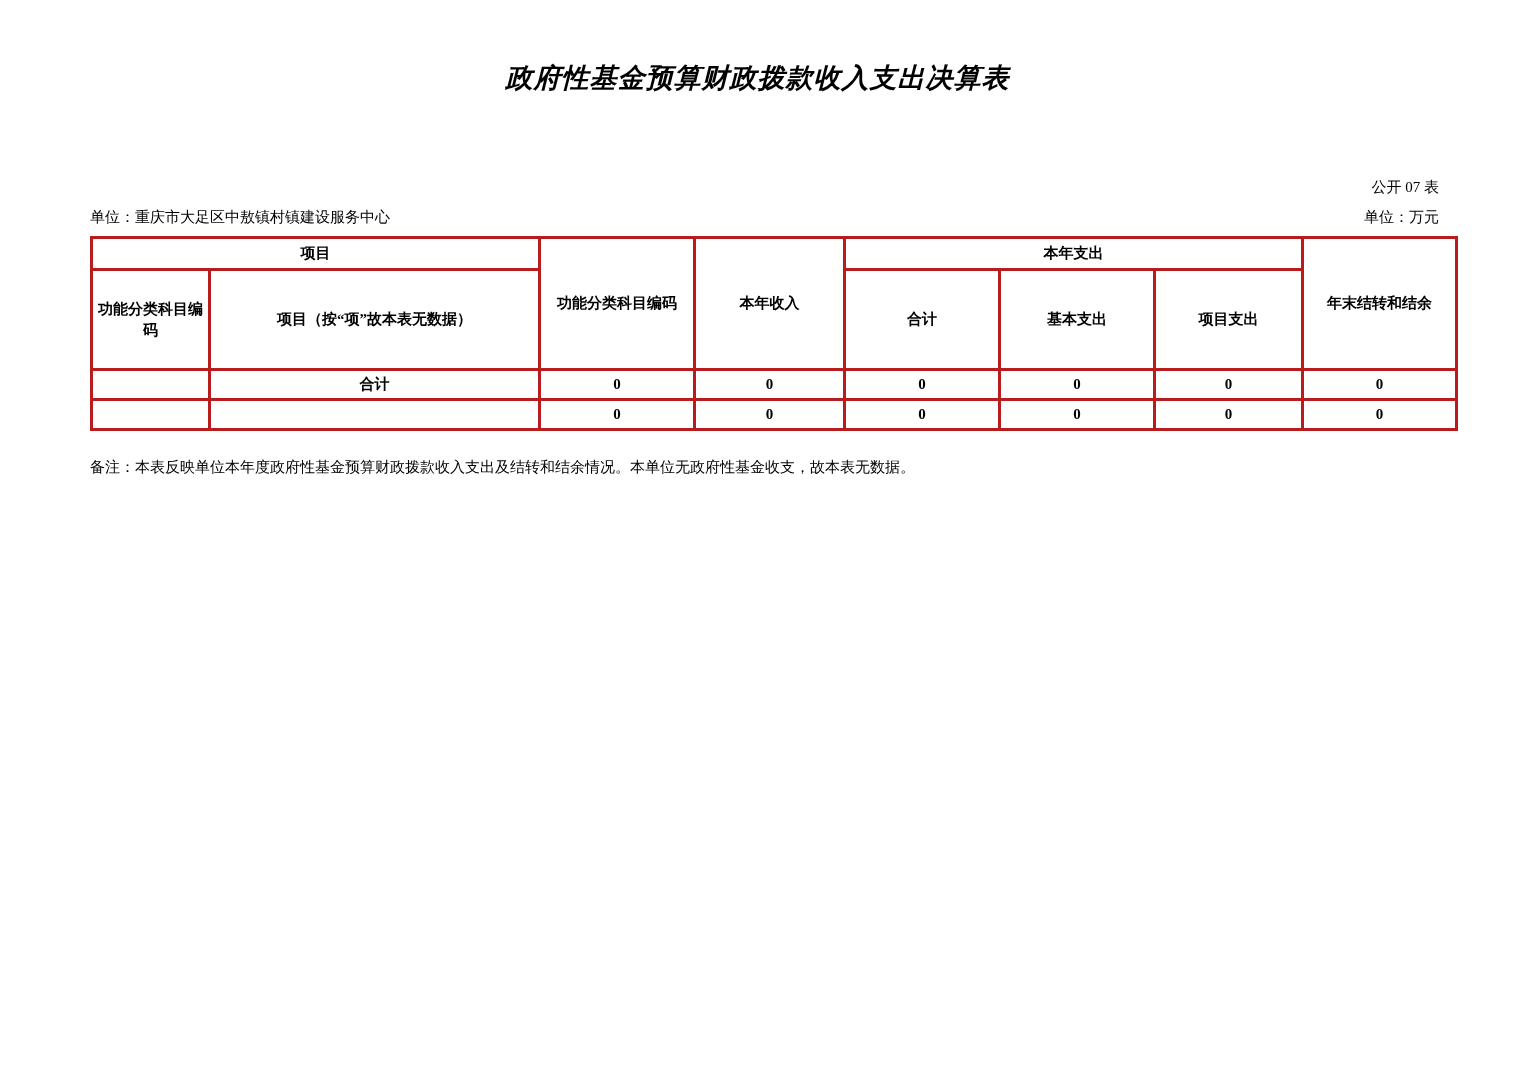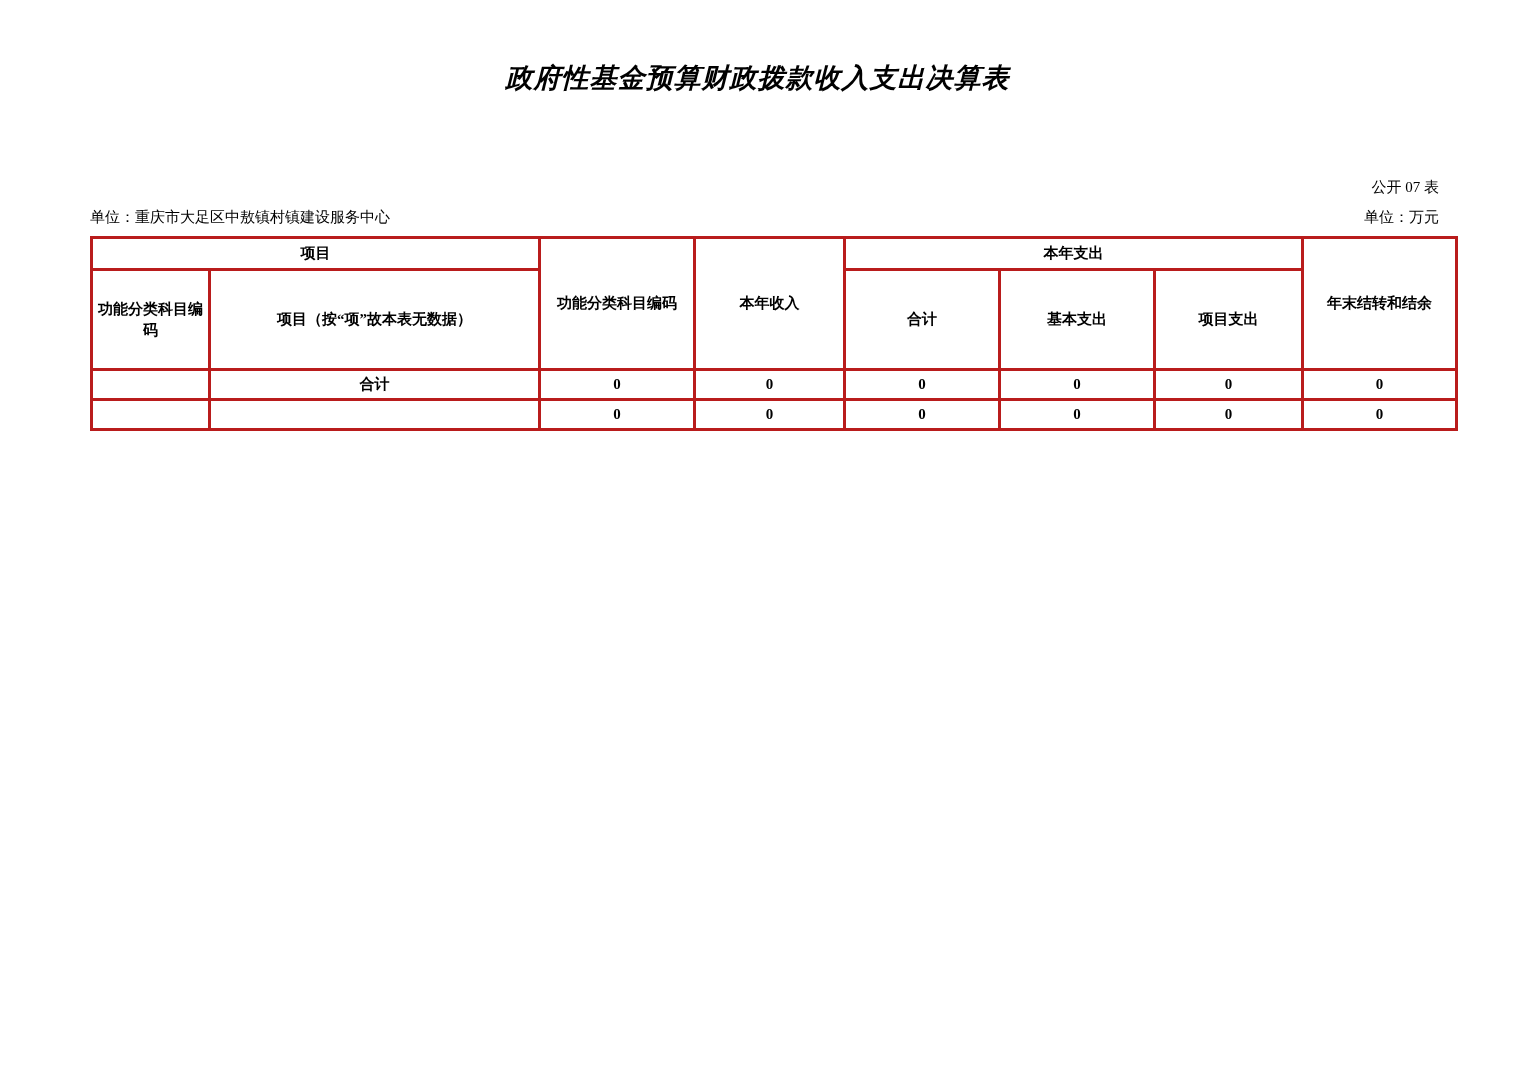--- a/index.html
+++ b/index.html
@@ -162,14 +162,15 @@
         <td class="num">0</td>
         <td class="num">0</td>
         <td class="num">0</td>
         <td class="num">0</td>
         <td class="num">0</td>
         <td class="num">0</td>
       </tr>
     </tbody>
   </table>
 
+  <div class="note">备注：本表反映单位本年度政府性基金预算财政拨款收入支出及结转和结余情况。本单位无政府性基金收支，故本表无数据。</div>
 
 </div>
 
 </body></html>

